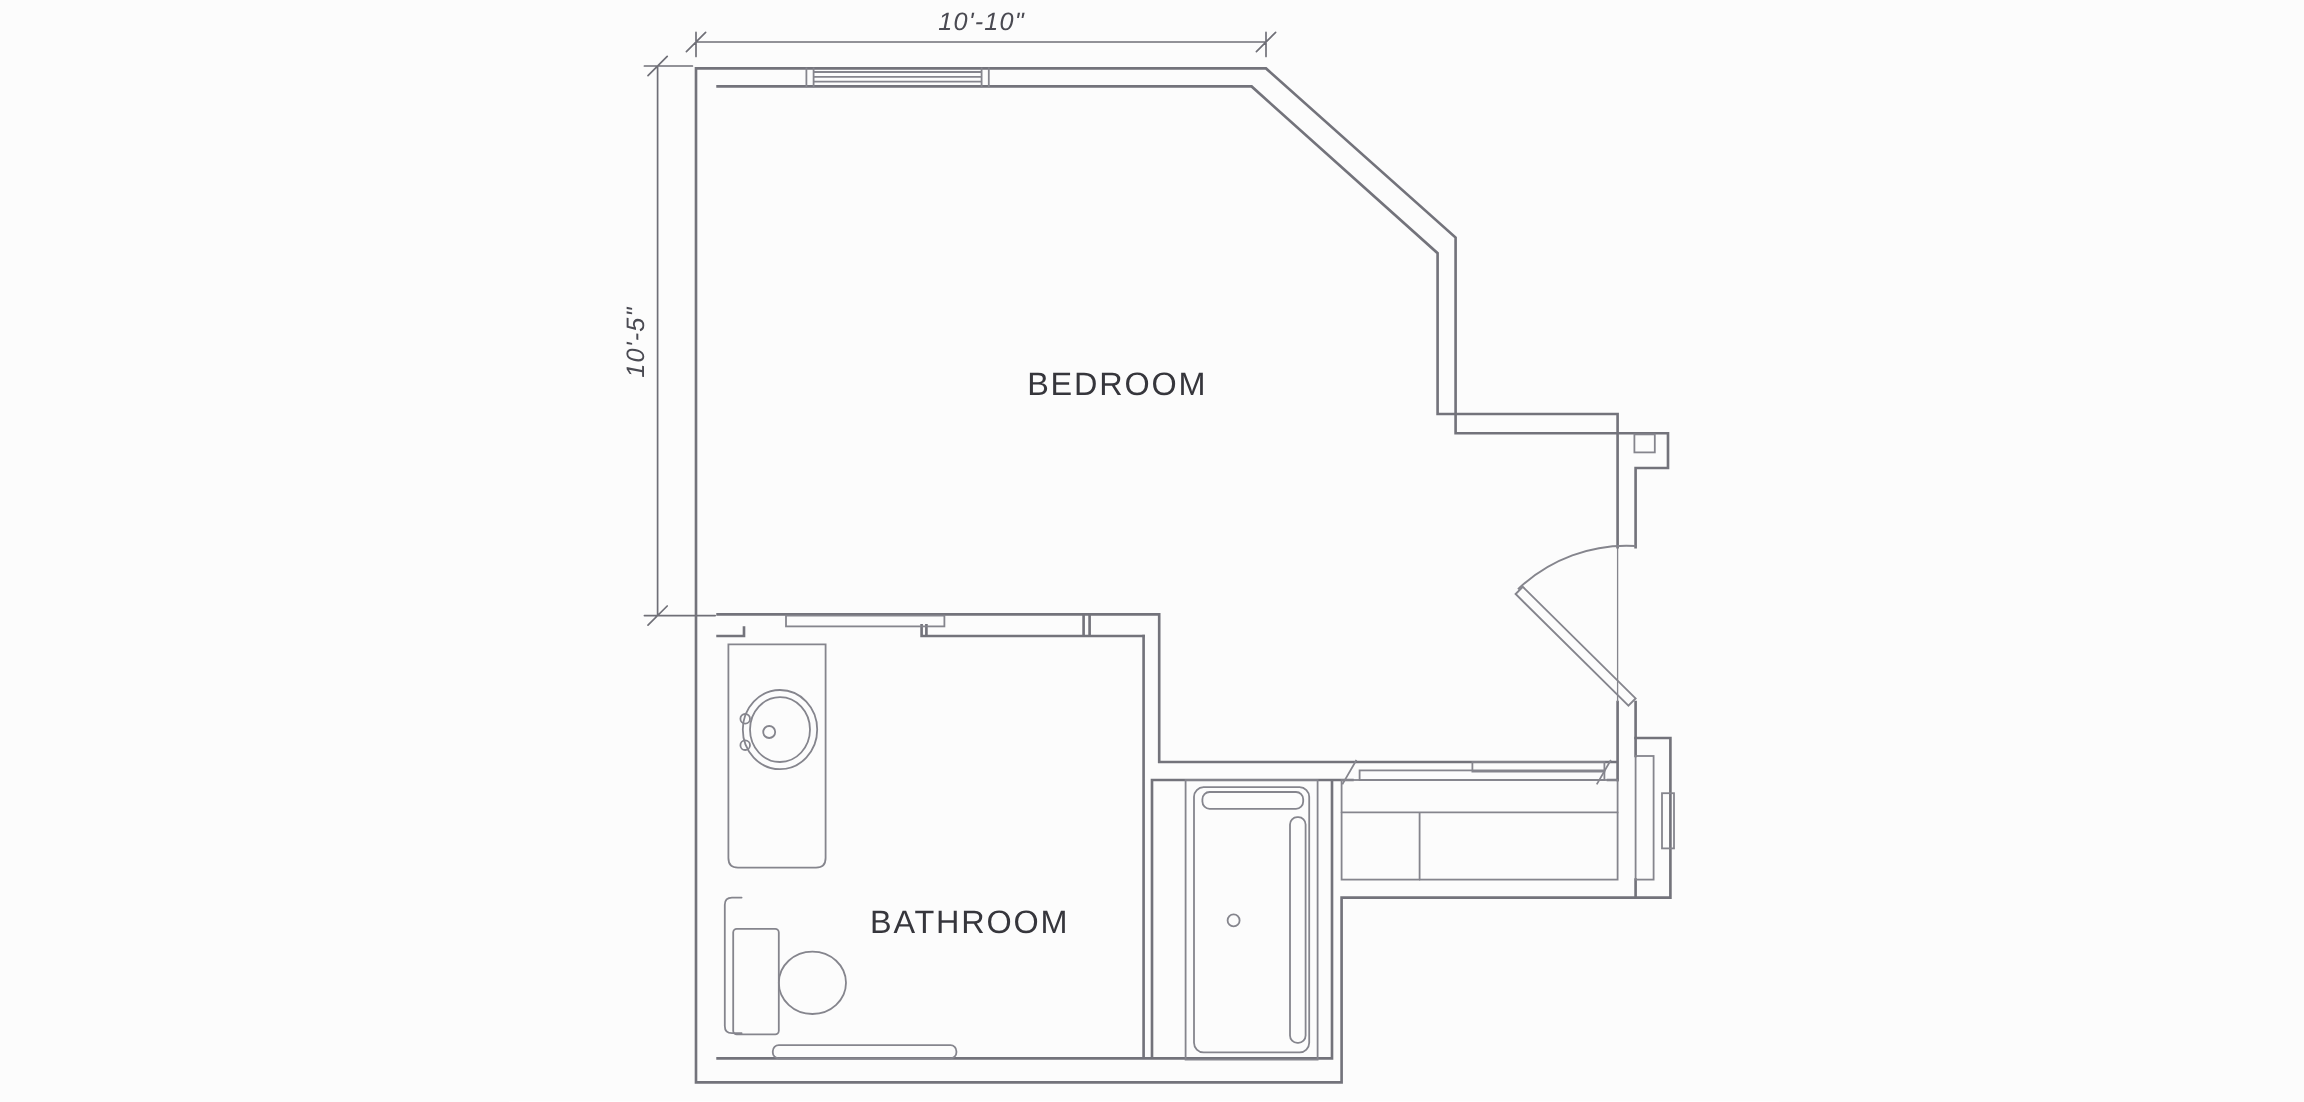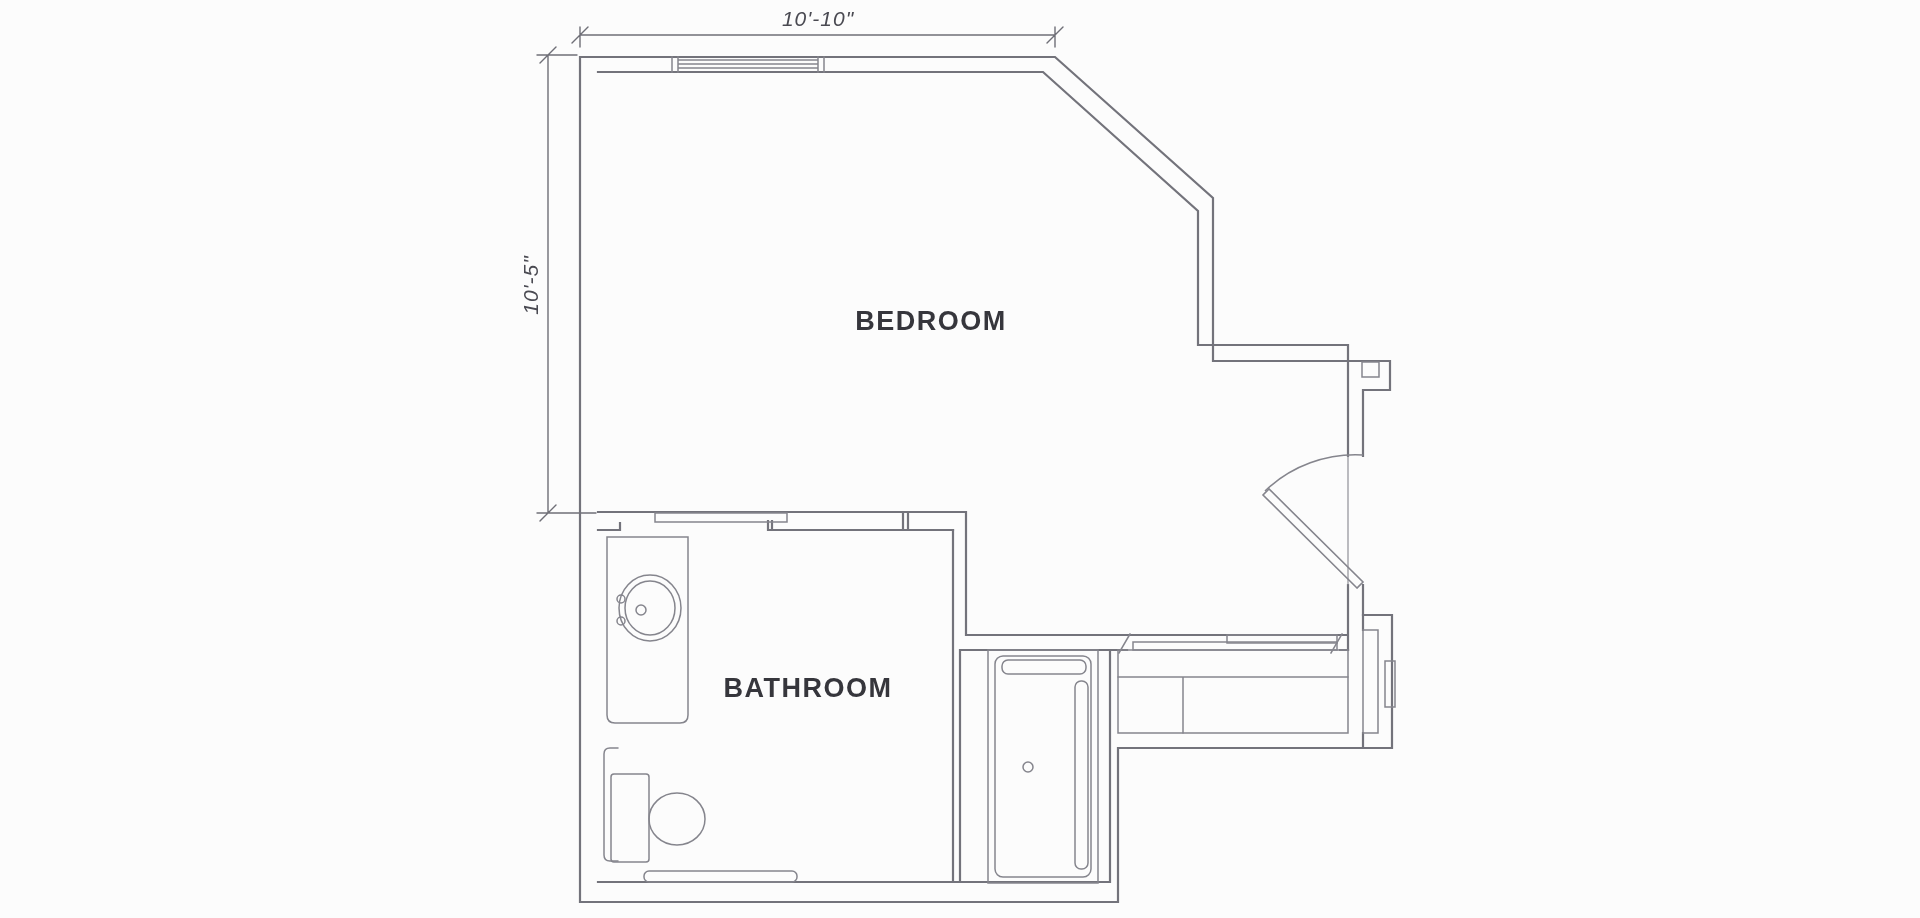--- a/index.html
+++ b/index.html
@@ -12,21 +12,21 @@
   .stage svg{position:absolute;left:0;top:0;}
   .label{
     position:absolute;
     transform:translate(-50%,-50%);
     white-space:nowrap;
     user-select:none;
   }
   .room-label{
     font-size:27px;
     letter-spacing:1.5px;
-    font-weight:700;
+    font-weight:400;
     color:#36363c;
   }
   .dim-label{
     font-size:21px;
     font-style:italic;
     letter-spacing:1px;
     color:#4a4a52;
   }
   .dim-label.vertical{
     transform:translate(-50%,-50%) rotate(-90deg);
@@ -115,19 +115,19 @@
 
       <g>
         <rect x="1118" y="650" width="230" height="83"></rect>
         <path d="M1118,677 H1348 M1183,677 V733"></path>
       </g>
     </g>
   </svg>
 
   <div class="label room-label" style="left:931px; top:321px;">BEDROOM</div>
 
-  <div class="label room-label" style="left:808px; top:688px;">BATHROOM</div>
+  <div class="label room-label" style="left:808px; top:769px;">BATHROOM</div>
 
   <div class="label dim-label" style="left:818px; top:19px;">10'-10"</div>
 
   <div class="label dim-label vertical" style="left:531px; top:285px;">10'-5"</div>
 
 </div>
 
 </body></html>

